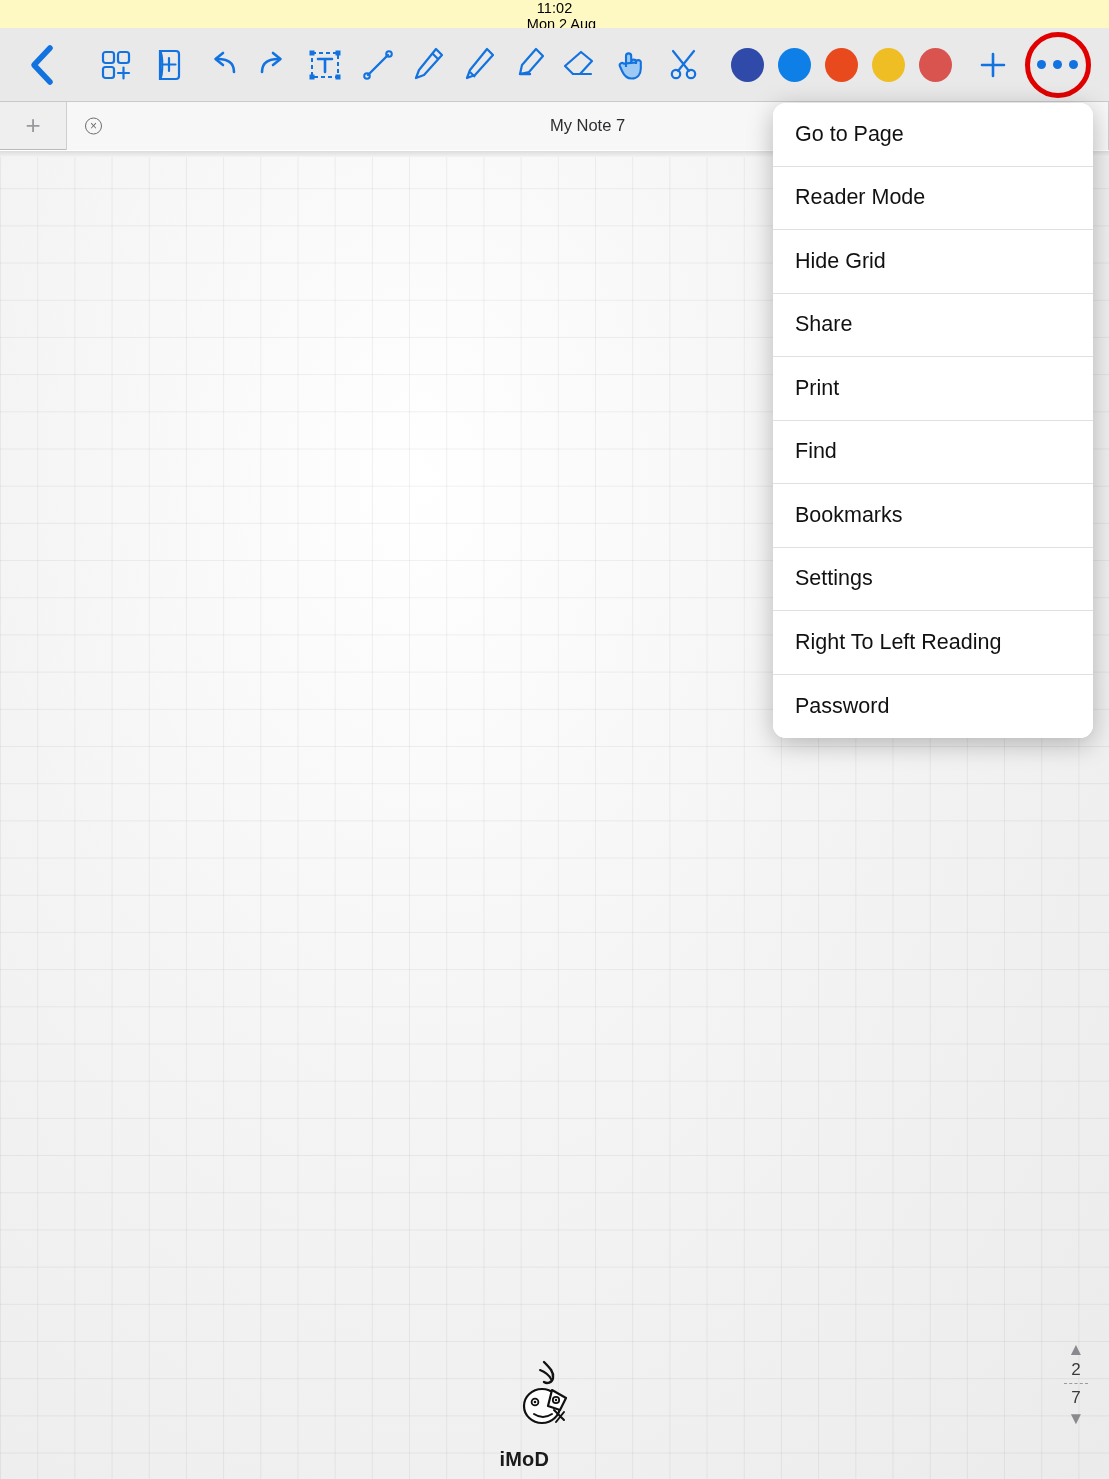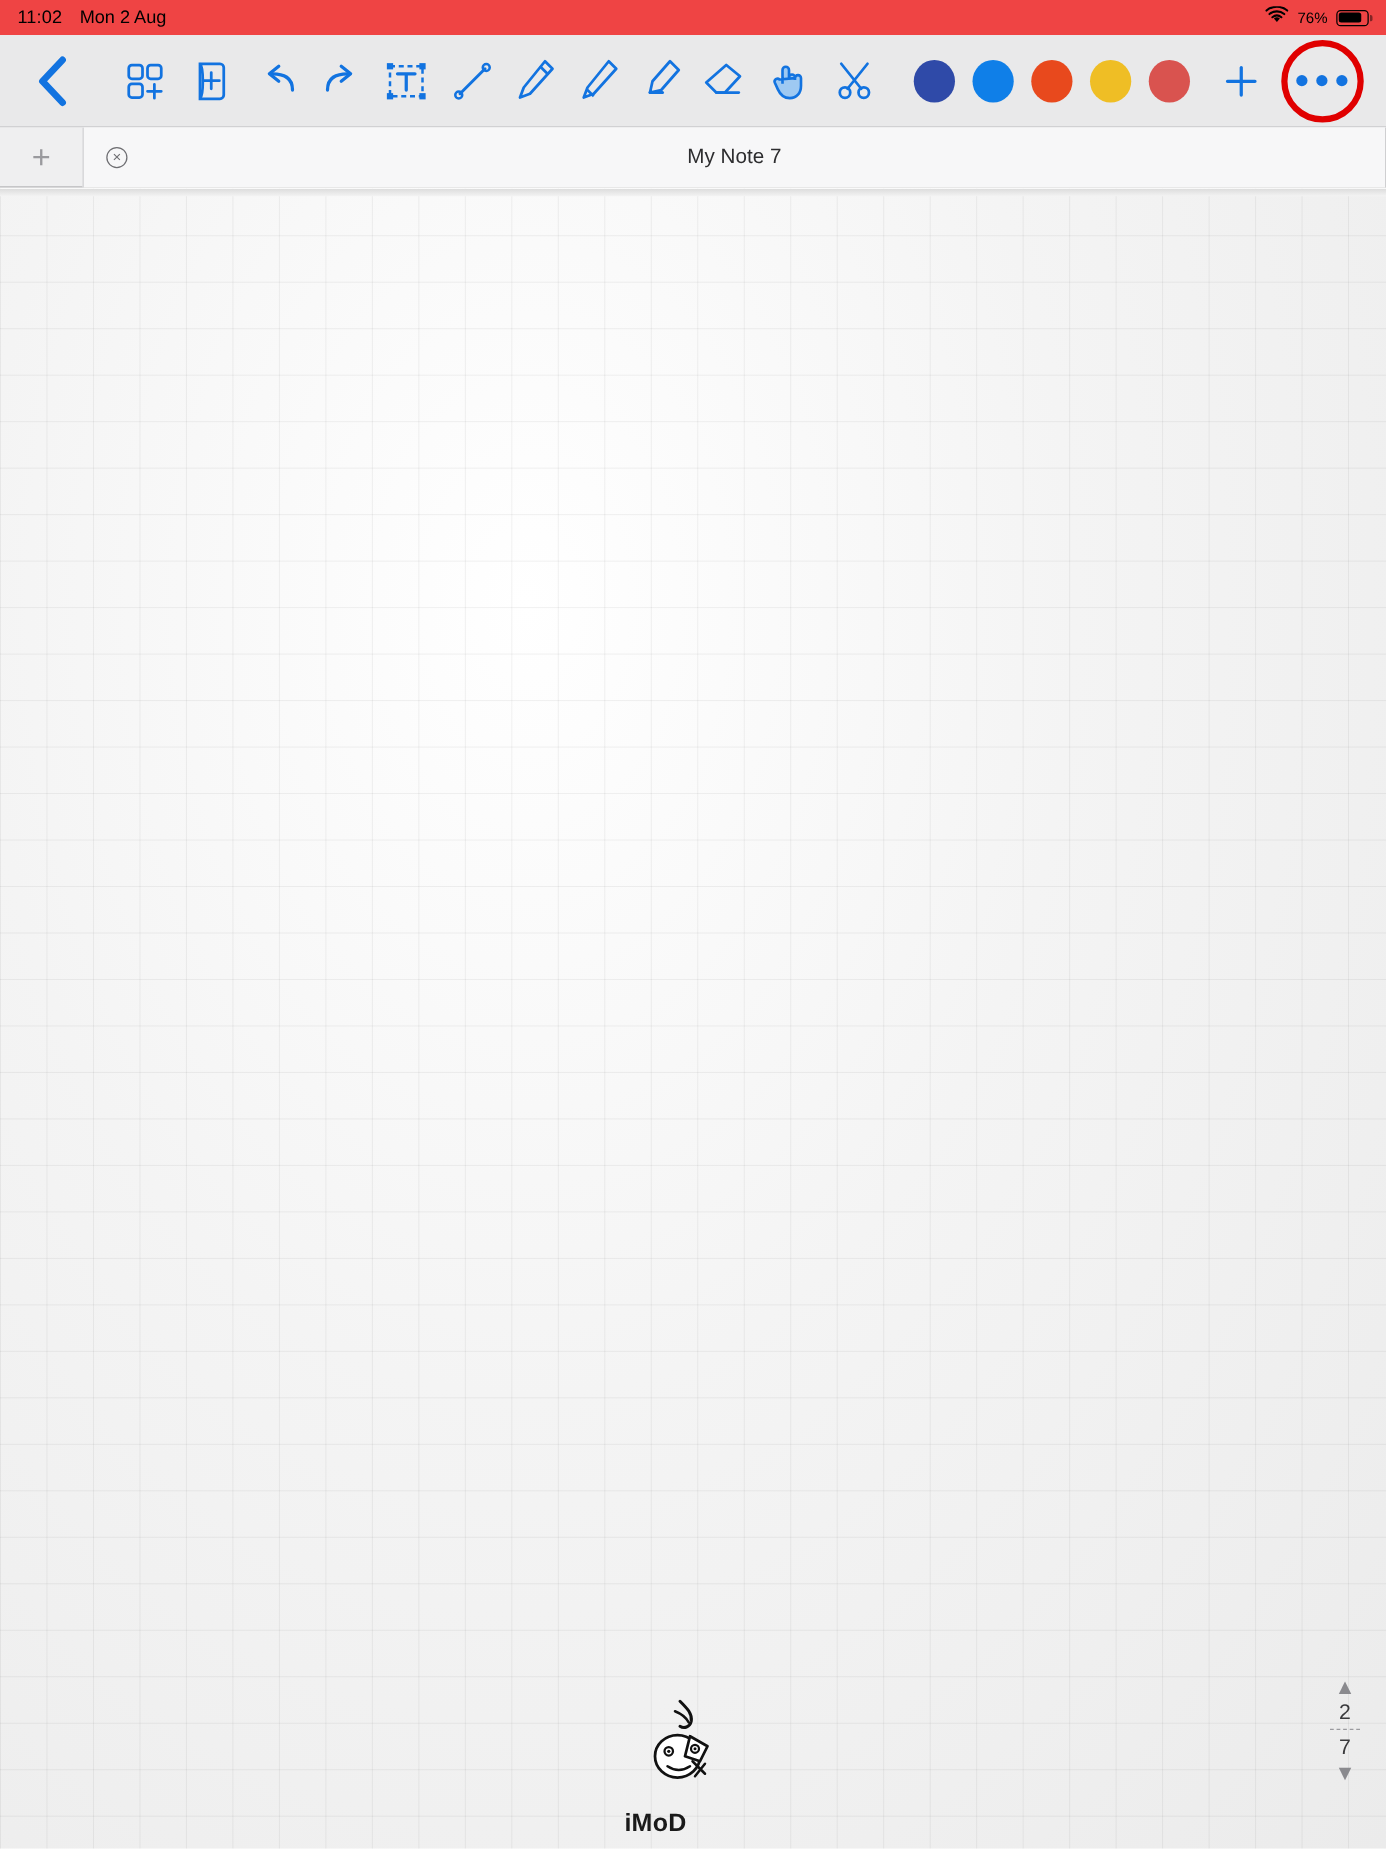--- a/index.html
+++ b/index.html
@@ -16,26 +16,27 @@
     height: 1479px;
     overflow: hidden;
   }
 
   
   .statusbar {
     position: absolute;
     top: 0; left: 0;
     width: 1109px;
     height: 28px;
-    background: #ef4444;
+    background: #fef9c3;
     display: flex;
     align-items: center;
     padding: 0 14px;
     font-size: 14.5px;
     color: #000;
+    flex-direction: column;
   }
   .statusbar .time { font-weight: 400; letter-spacing: .1px; }
   .statusbar .date { margin-left: 14px; font-weight: 400; }
   .statusbar .right {
     margin-left: auto;
     display: flex;
     align-items: center;
     gap: 7px;
   }
   .battery-pct { font-size: 12px; }
@@ -424,14 +425,27 @@
 
     <div class="pagenav">
       <div class="tri">▲</div>
       <div class="num">2</div>
       <div class="sep"></div>
       <div class="num">7</div>
       <div class="tri">▼</div>
     </div>
   </div>
 
+  <div class="menu">
+    <span class="menu-arrow"></span>
+    <div class="menu-item">Go to Page</div>
+    <div class="menu-item">Reader Mode</div>
+    <div class="menu-item">Hide Grid</div>
+    <div class="menu-item">Share</div>
+    <div class="menu-item">Print</div>
+    <div class="menu-item">Find</div>
+    <div class="menu-item">Bookmarks</div>
+    <div class="menu-item">Settings</div>
+    <div class="menu-item">Right To Left Reading</div>
+    <div class="menu-item">Password</div>
+  </div>
 
 </div>
 
 </body></html>

